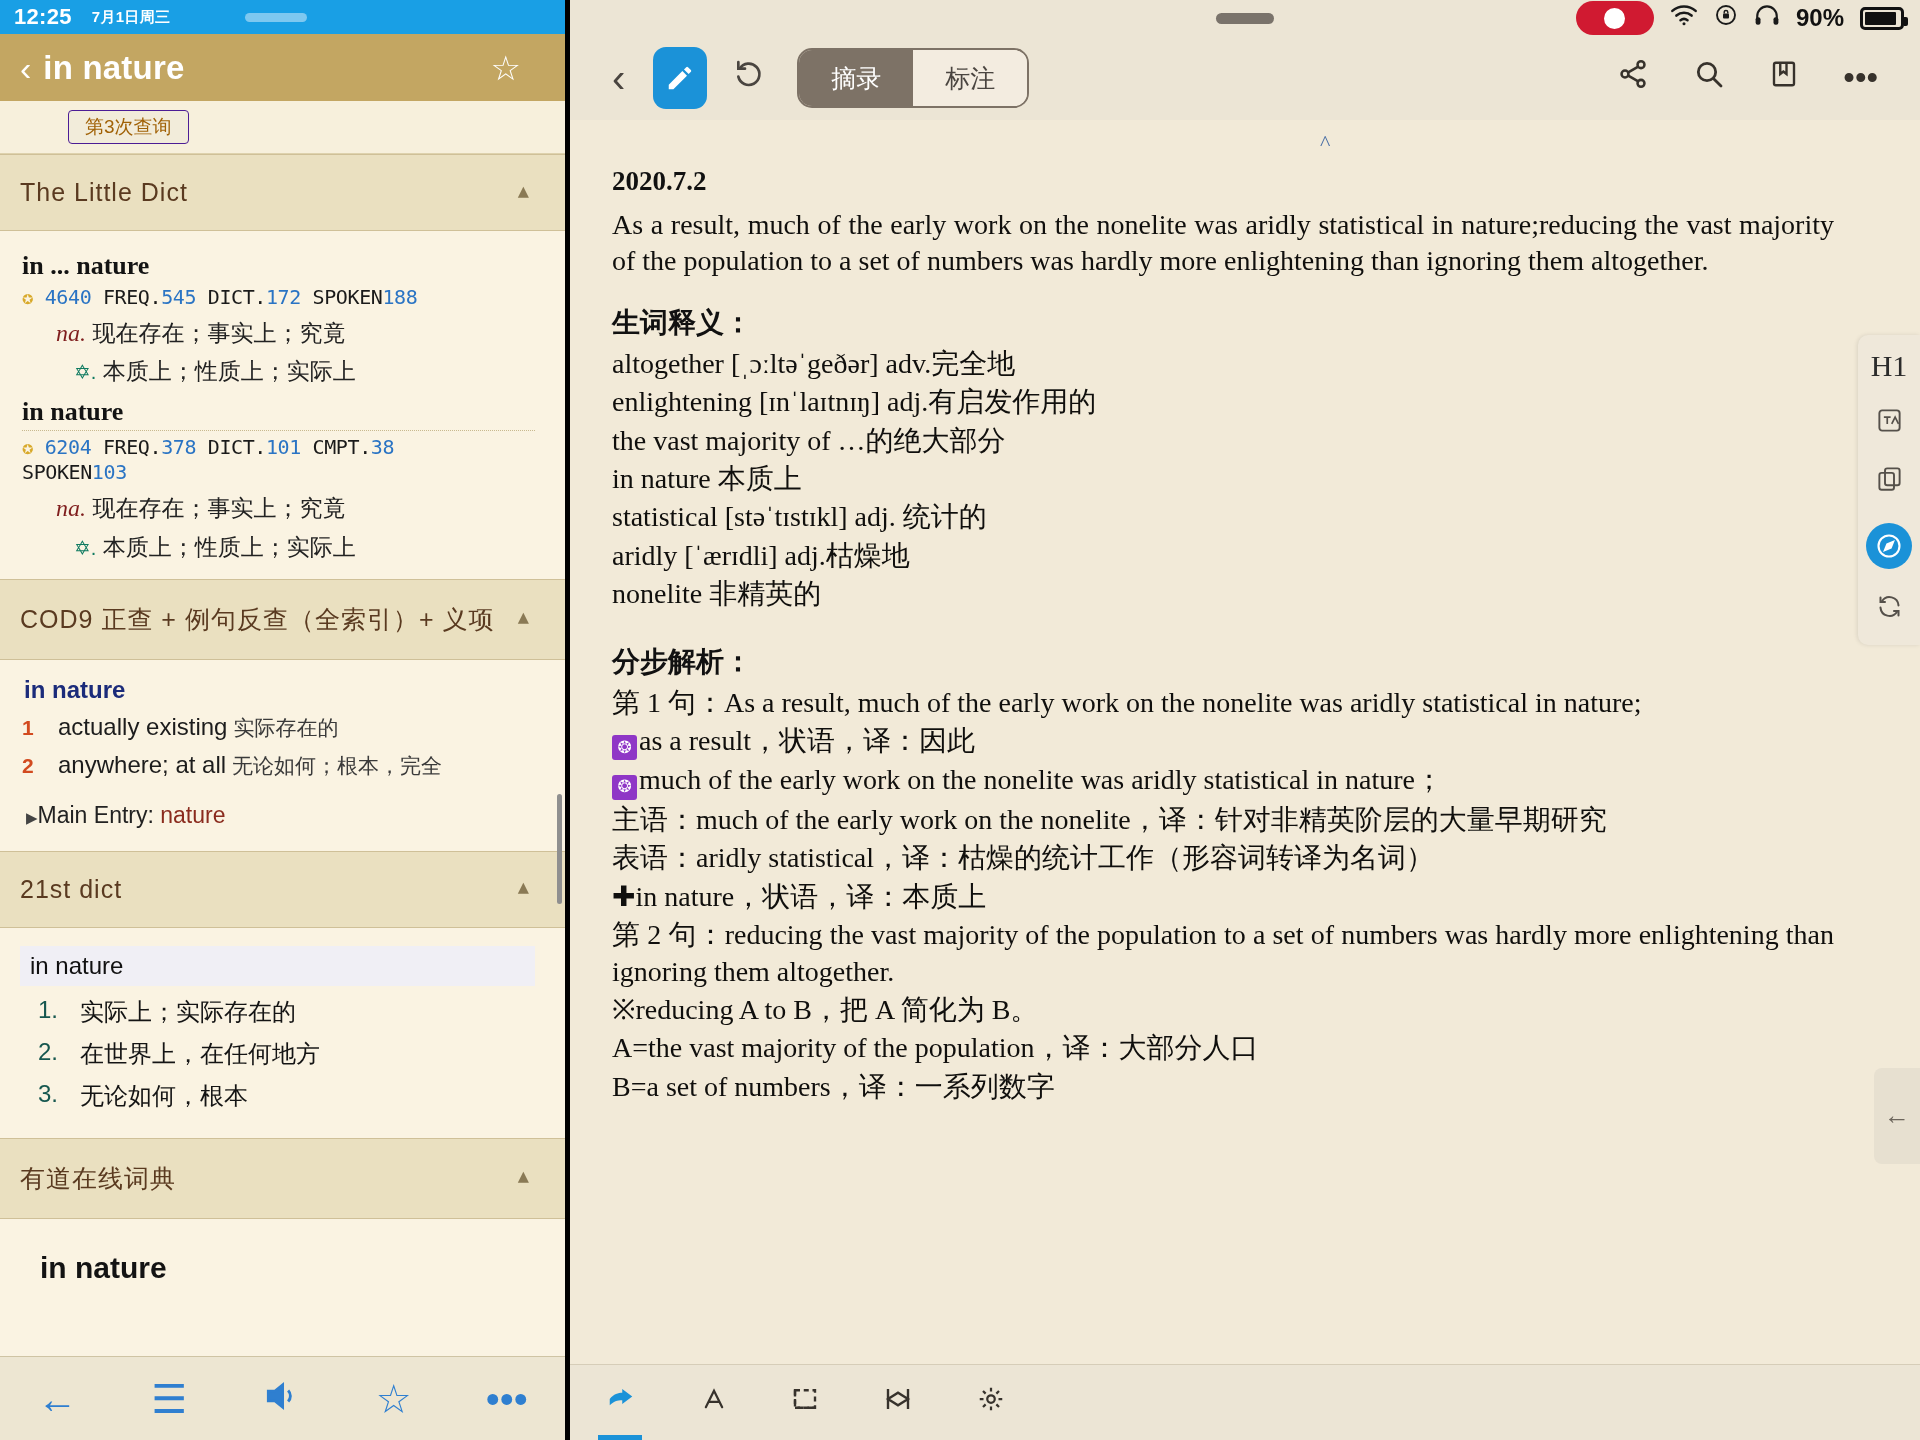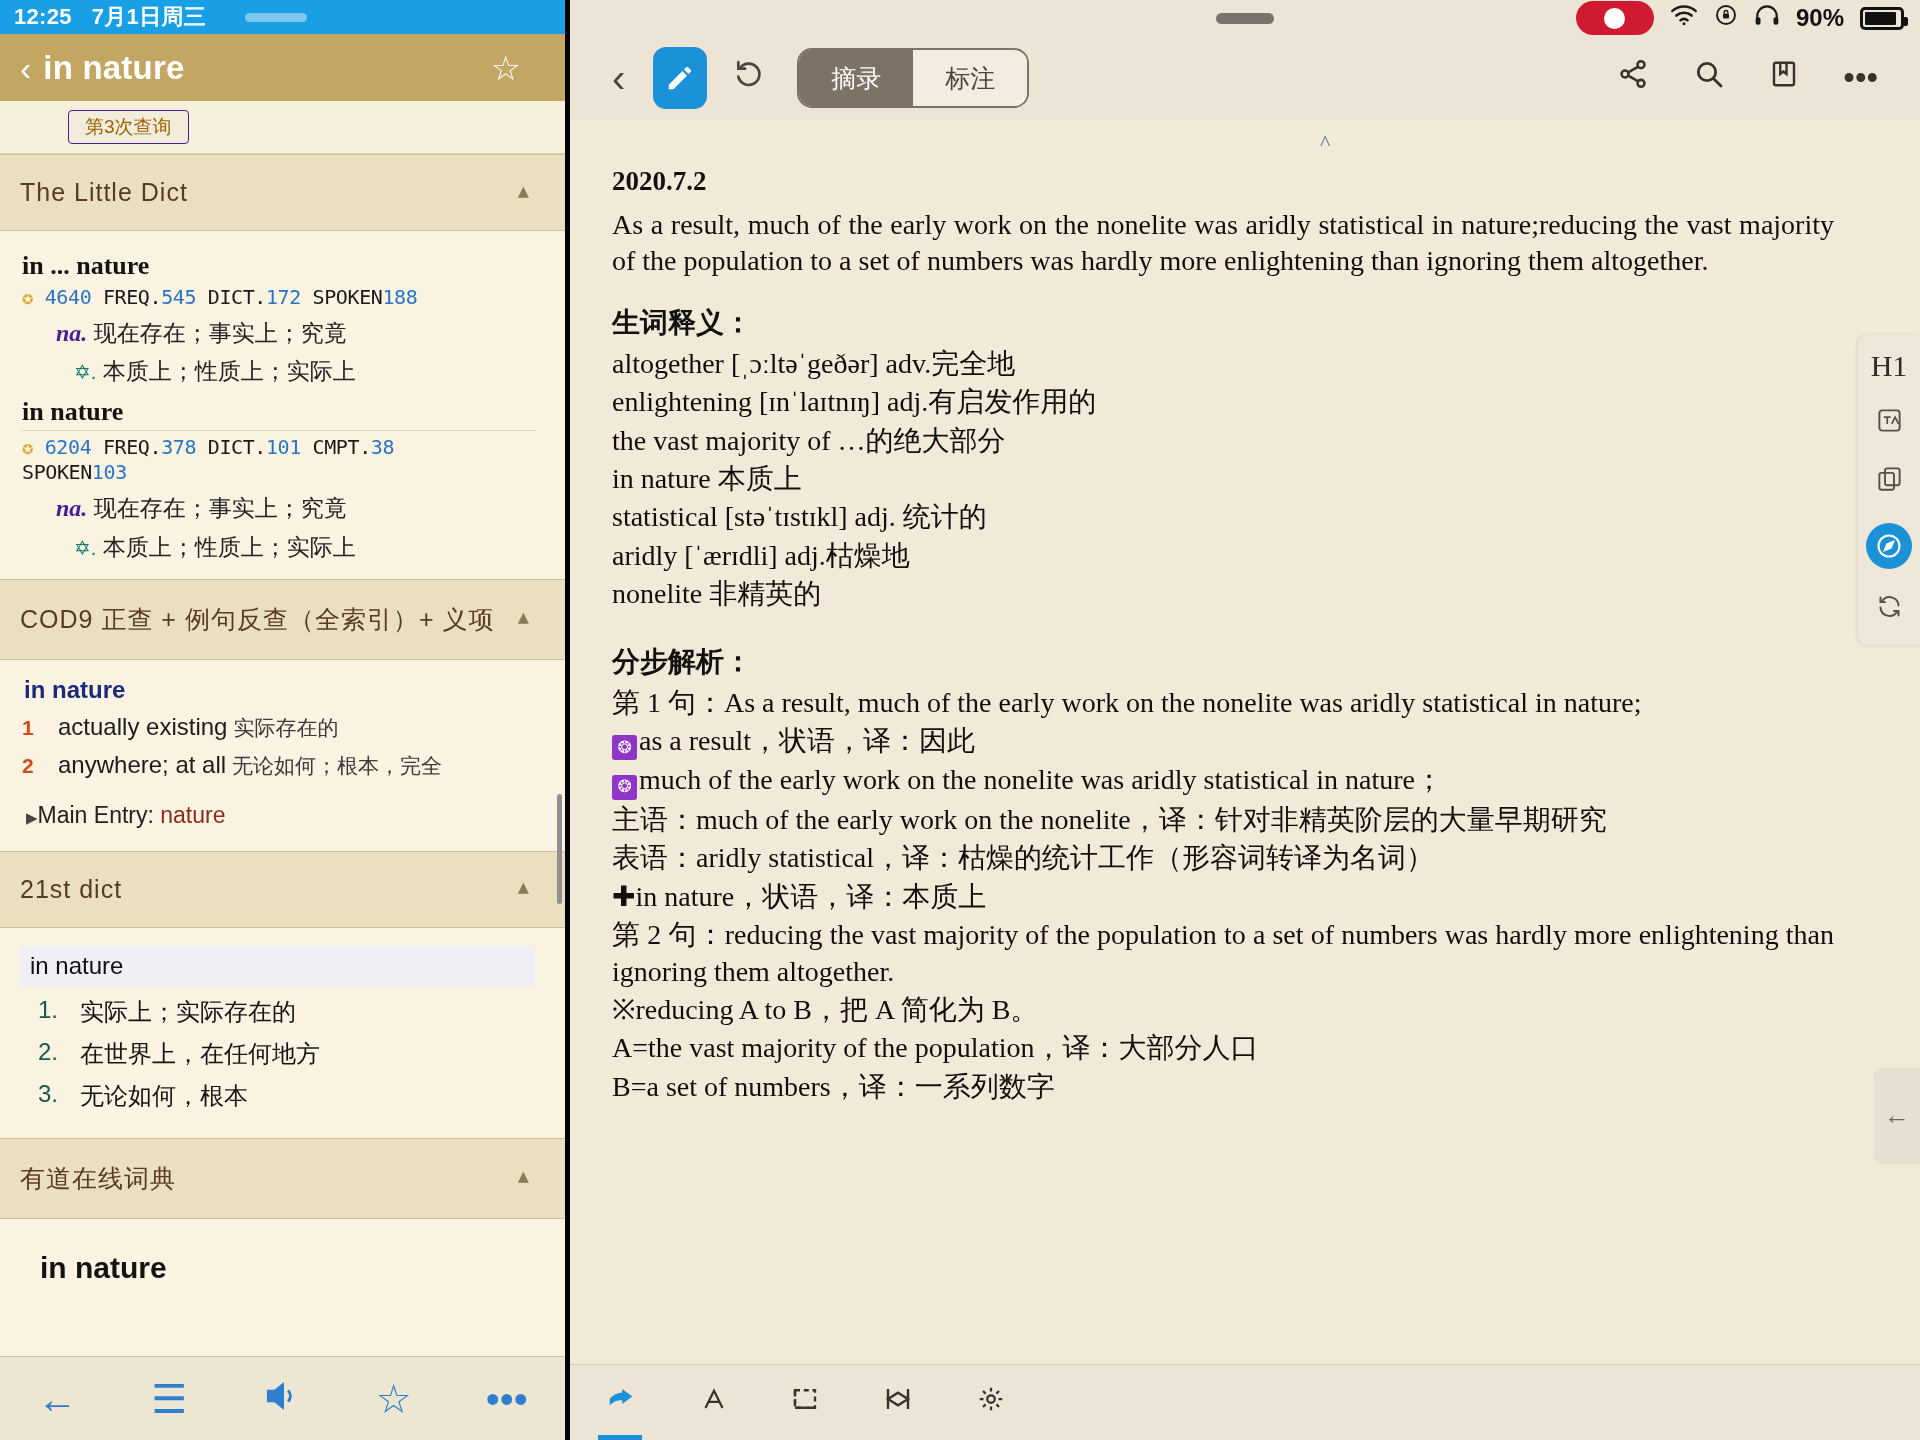--- a/index.html
+++ b/index.html
@@ -16,21 +16,21 @@
     background: #f7f0dc; display: flex; flex-direction: column;
     border-right: 5px solid #000;
   }
   .status-bar {
     height: 34px; background: #199fe5; color: #fff;
     display: flex; align-items: center; padding: 0 14px;
     font-size: 22px; font-weight: 600; letter-spacing: .3px;
     flex-shrink: 0; position: relative;
   }
   .status-time { margin-right: 20px; }
-  .status-date { font-size: 22px; }
+  .status-date { font-size: 15px; }
   .status-pill {
     position: absolute; left: 245px; top: 13px;
     width: 62px; height: 9px; border-radius: 5px; background: #7ec8f0;
   }
   .dict-header {
     height: 67px; background: #c3a662; display: flex; align-items: center;
     padding: 0 20px; flex-shrink: 0; position: relative;
   }
   .back-chev { color: #fff; font-size: 34px; line-height: 1; margin-right: 12px; font-weight: 300;}
   .dict-title { color: #fff; font-size: 33px; font-weight: bold; letter-spacing: .2px; }
@@ -57,21 +57,21 @@
 
   .hw { font-size: 26px; font-weight: bold; color: #131313; margin: 10px 0 2px 0; font-family: "Liberation Serif", serif;}
   .hw-dotted { border-bottom: 1px dotted #c8b98f; padding-bottom: 3px; }
   .freqline {
     font-family: "DejaVu Sans Mono", monospace; font-size: 20px; color: #1a1a1a;
     margin-top: 4px; line-height: 1.25; letter-spacing: -0.4px;
   }
   .star-gold { color: #d8a92a; font-size: 19px; }
   .num-blue { color: #2a74c4; }
   .defline { font-size: 23px; color: #222; margin: 7px 0 0 34px; line-height: 1.35; }
-  .pos-na { color: #4c1d95; font-style: italic; font-family: "Liberation Serif", serif; font-size: 24px; font-weight: bold; }
+  .pos-na { color: #7f1d1d; font-style: italic; font-family: "Liberation Serif", serif; font-size: 24px; }
   .pos-star { color: #0e7a60; font-size: 20px; }
 
   .cod-hw { color: #1b2b7a; font-weight: bold; font-size: 24px; margin: 6px 0 8px 2px; }
   .cod-item { display: flex; margin: 9px 0; align-items: baseline;}
   .cod-num { color: #d24a1f; font-weight: bold; font-size: 21px; width: 36px; flex-shrink: 0; }
   .cod-en { font-size: 24px; color: #1c1c1c; }
   .cod-cn { font-size: 21px; color: #3a3a3a; margin-left: 6px; text-align: center; }
   .main-entry { font-size: 23px; color: #222; margin: 22px 0 6px 4px; }
   .main-entry .arrow { font-size: 15px; color: #444; }
   .main-entry .word { color: #8a2b1e; }

